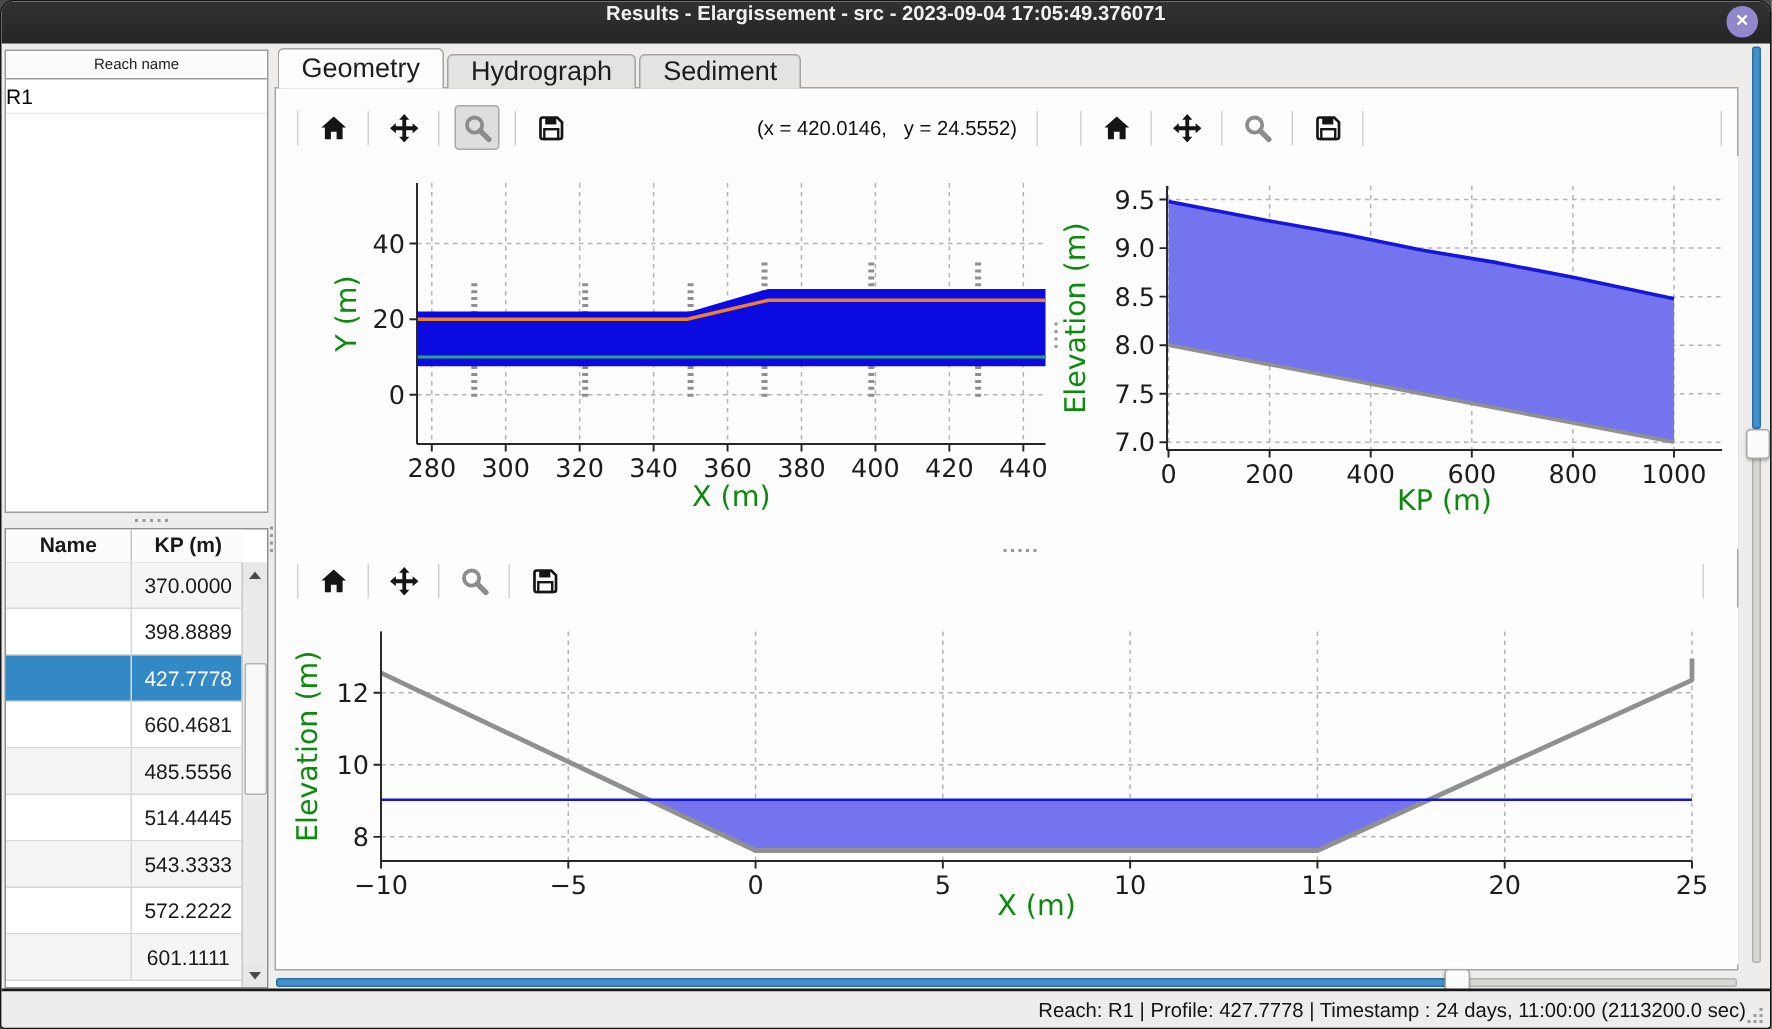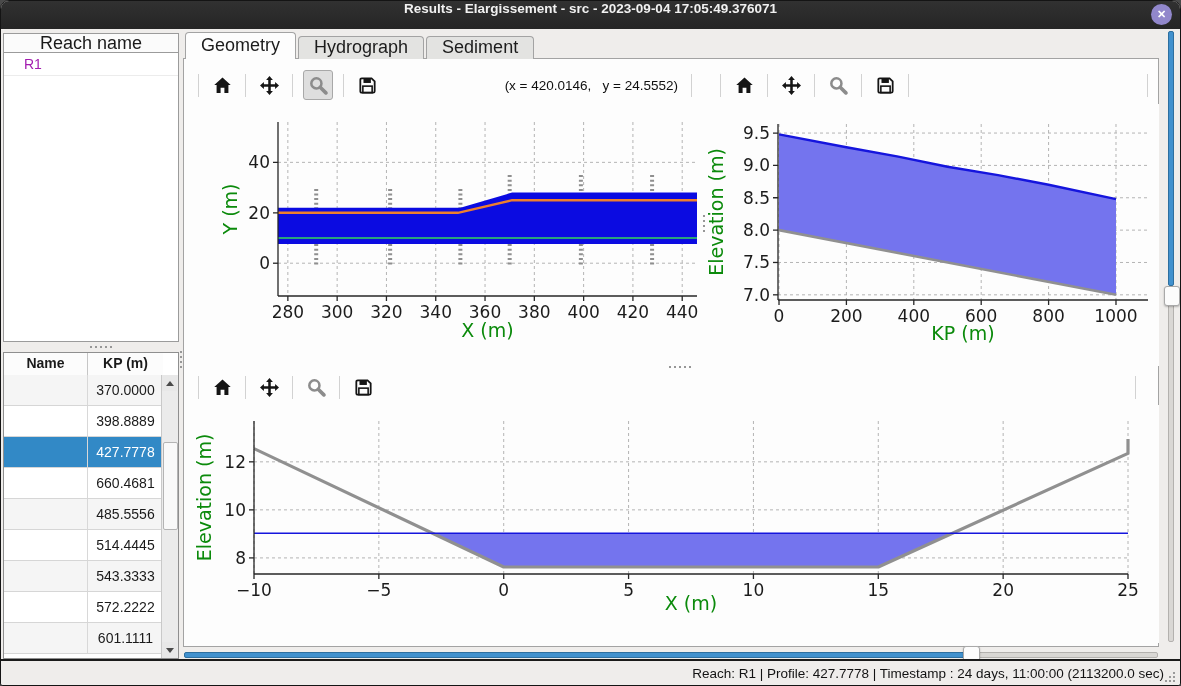--- a/index.html
+++ b/index.html
@@ -7,24 +7,24 @@
        border:1px solid #141414;box-sizing:border-box;border-radius:9px 9px 3px 3px;}
   
   .titlebar{position:absolute;left:0;top:0;width:100%;height:28px;background:linear-gradient(#313131,#252525);
             display:flex;align-items:flex-start;justify-content:center;}
   .title{color:#f1f1f1;font-size:13.5px;font-weight:bold;}
   .closebtn{position:absolute;right:8px;top:3px;width:21px;height:21px;border-radius:50%;
             background:#9187cb;display:flex;align-items:center;justify-content:center;cursor:pointer;}
   .closebtn span{color:#fff;font-size:11px;font-weight:bold;line-height:1;}
   
   .reach-header{position:absolute;left:2px;top:32px;width:176px;height:20px;background:#fbfbfb;
-                border:1px solid #9b9b9b;box-sizing:border-box;text-align:center;font-size:18px;line-height:19px;color:#1a1a1a;}
+                border:1px solid #9b9b9b;box-sizing:border-box;text-align:center;font-size:10px;line-height:19px;color:#1a1a1a;}
   .reach-list{position:absolute;left:2px;top:51px;width:176px;height:290px;background:#fff;
               border:1px solid #9b9b9b;box-sizing:border-box;overflow:hidden;}
-  .reach-row{height:22px;line-height:22px;padding-left:20px;font-size:14px;color:#a21caf;border-bottom:1px solid #ececec;}
+  .reach-row{height:22px;line-height:22px;padding-left:0;font-size:14px;color:#000000;border-bottom:1px solid #ececec;}
   .hsplit{position:absolute;left:2px;top:342px;width:176px;height:8px;display:flex;align-items:center;justify-content:center;}
   .dot-h{width:2px;height:2px;background:#979797;box-shadow:5px 0 #979797,10px 0 #979797,15px 0 #979797,20px 0 #979797;}
   .dot-v{width:2px;height:2px;background:#979797;box-shadow:0 5px #979797,0 10px #979797,0 15px #979797;}
   .ptable{position:absolute;left:2px;top:351px;width:176px;height:307px;background:#fff;
           border:1px solid #8f8f8f;box-sizing:border-box;overflow:hidden;}
   .thead{position:absolute;left:0;top:0;height:22px;width:159px;display:flex;background:#fcfcfc;border-bottom:1px solid #aeaeae;}
   .th{font-size:14px;font-weight:bold;color:#1a1a1a;text-align:center;line-height:21px;box-sizing:border-box;}
   .th.name{width:84px;border-right:1px solid #c6c6c6;}
   .th.kp{width:75px;}
   .tbody{position:absolute;left:0;top:22px;width:159px;}

